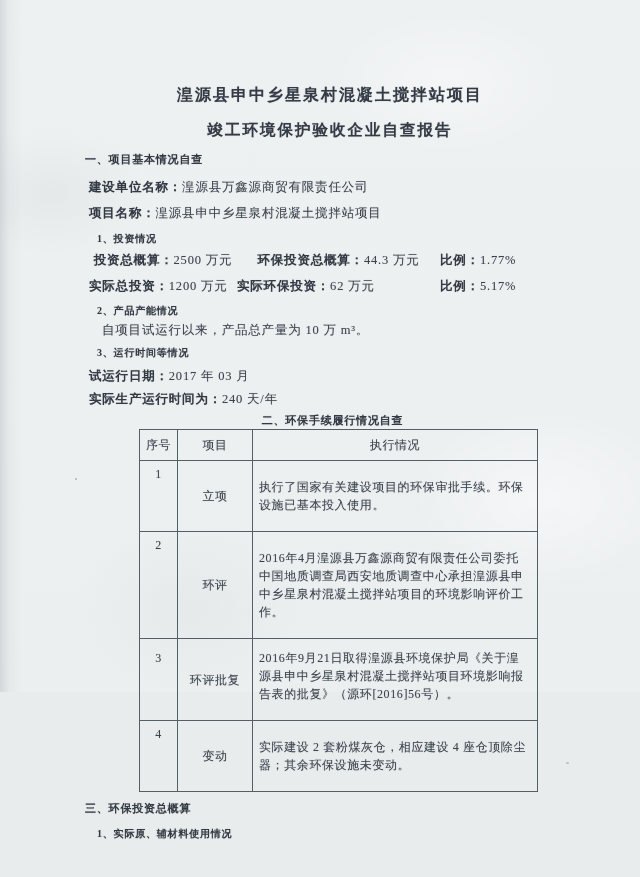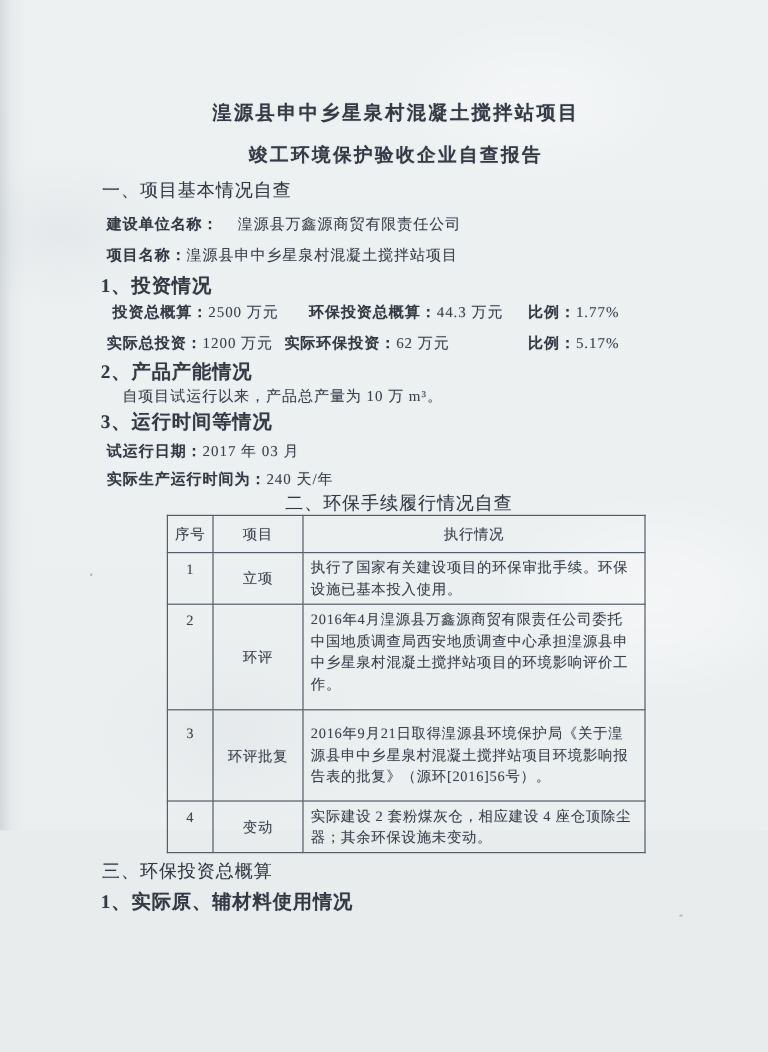--- a/index.html
+++ b/index.html
@@ -31,32 +31,32 @@
     box-sizing:border-box;
   }
   .t{line-height:18px;font-size:12.5px;letter-spacing:0.8px;
      text-shadow:0 0 1px rgba(72,82,96,0.30);}
   .title{
     text-align:center;font-weight:bold;color:#343b45;
     font-size:16px;letter-spacing:2px;line-height:18px;
     text-shadow:0 0 1px rgba(60,70,85,0.35);
   }
   .title2{font-size:15.5px;margin-top:17px;}
-  .h{font-weight:normal;color:#333a44;font-size:15px;margin-left:5px;}
-  .sub{font-weight:bold;color:#333a44;font-size:16px;margin-left:4px;}
+  .h{font-weight:bold;color:#333a44;font-size:11px;margin-left:5px;}
+  .sub{font-weight:bold;color:#333a44;font-size:10px;margin-left:17px;}
   .lbl-line{margin-left:9px;display:flex;}
   .b{font-weight:bold;color:#333a44;}
   .seg{display:inline-block;}
   .w148{width:148px;}
   .w203{width:203px;}
   .w171{width:171px;}
   .indent{margin-left:22px;}
   
   .mt11{margin-top:11px;}
-  .mt10{margin-top:10px;gap:16px;}
+  .mt10{margin-top:10px;}
   .mt8{margin-top:8px;}
   .mt7{margin-top:7px;}
   .mt5{margin-top:5px;}
   .mt3{margin-top:3px;text-align:center;}
   .mt1{margin-top:1px;}
   
   table.selftable{
     border-collapse:collapse;
     margin:0 0 0 59px;
     width:398px;
@@ -71,21 +71,21 @@
     text-shadow:0 0 1px rgba(72,82,96,0.30);
   }
   table.selftable th{
     font-weight:normal;height:28px;text-align:center;
   }
   col.c-no{width:38px;}
   col.c-item{width:75px;}
   col.c-detail{width:285px;}
   td.no{vertical-align:top;text-align:center;padding-top:4px;}
   td.item{vertical-align:middle;text-align:center;}
-  td.detail{vertical-align:top;text-align:left;padding:3px 6px;}
+  td.detail{vertical-align:top;text-align:left;padding:17px 6px;}
   tr.r1{height:36px;}
   tr.r2{height:88px;}
   tr.r3{height:76px;}
   tr.r4{height:40px;}
   tr.r3 td.detail{padding-top:10px;}
   tr.r3 td.no{padding-top:10px;}
   .speck{position:absolute;border-radius:50%;pointer-events:none;}
   .speck1{left:75px;top:478px;width:2px;height:2px;background:#8a9299;opacity:.65;}
   .speck2{left:566px;top:762px;width:3px;height:2px;background:#9aa1a8;opacity:.6;}
 </style>

